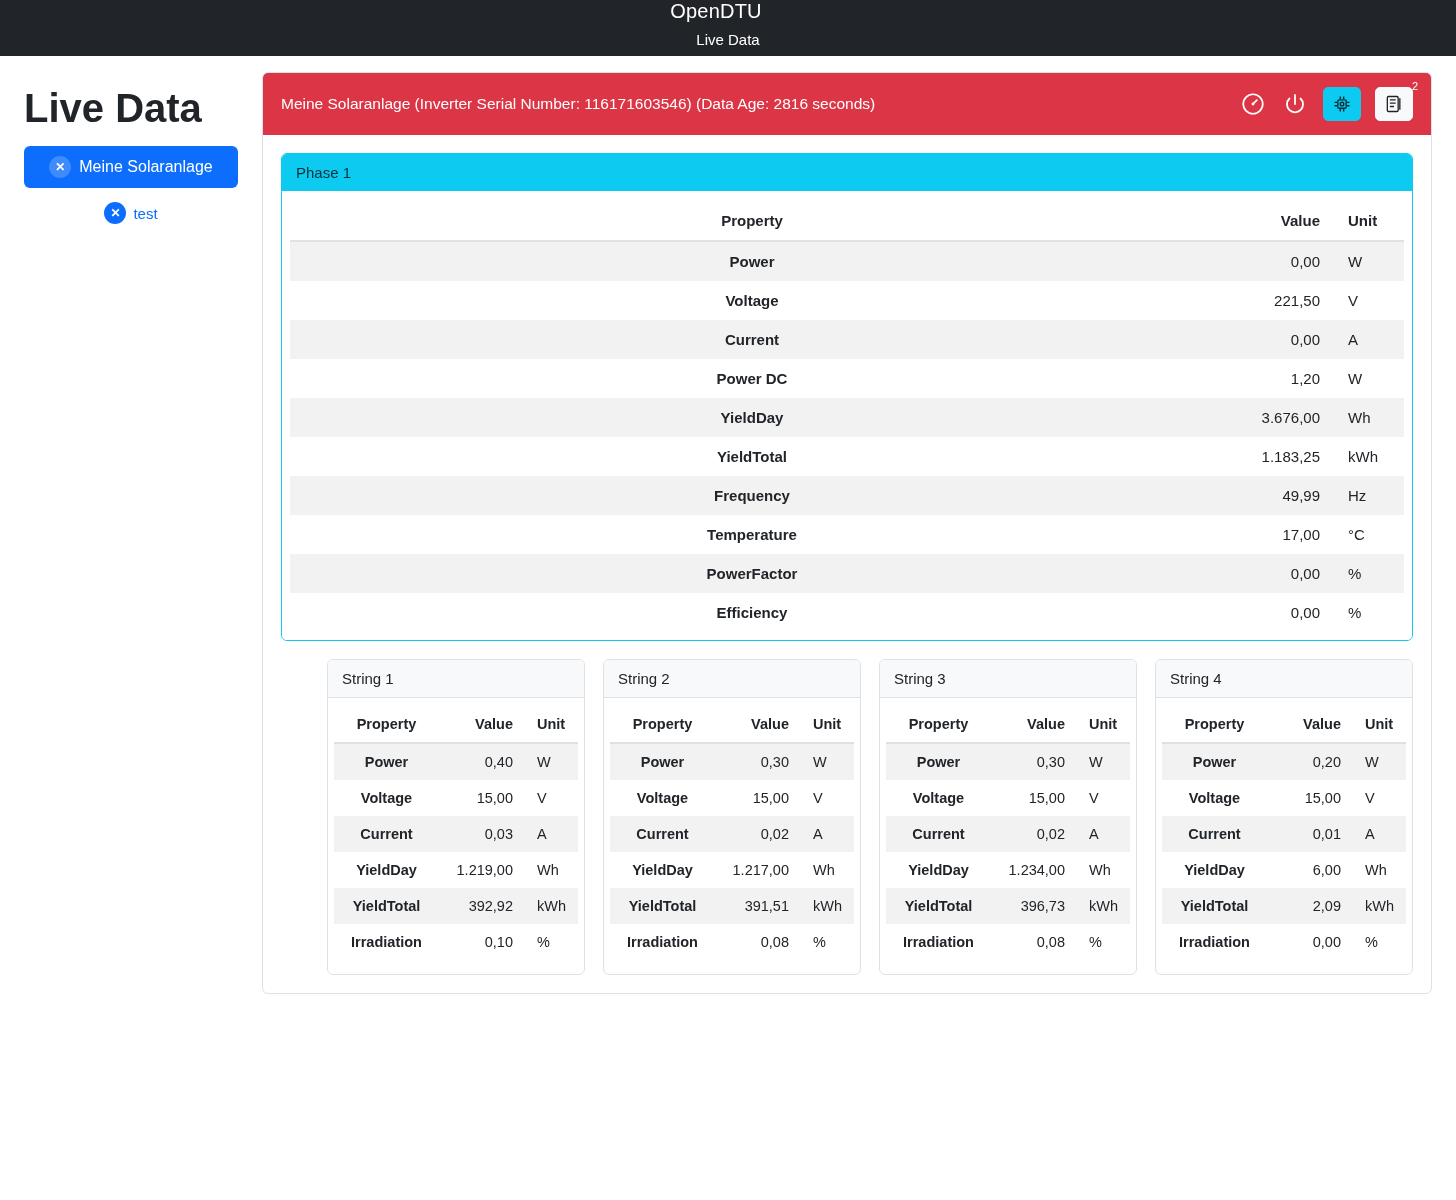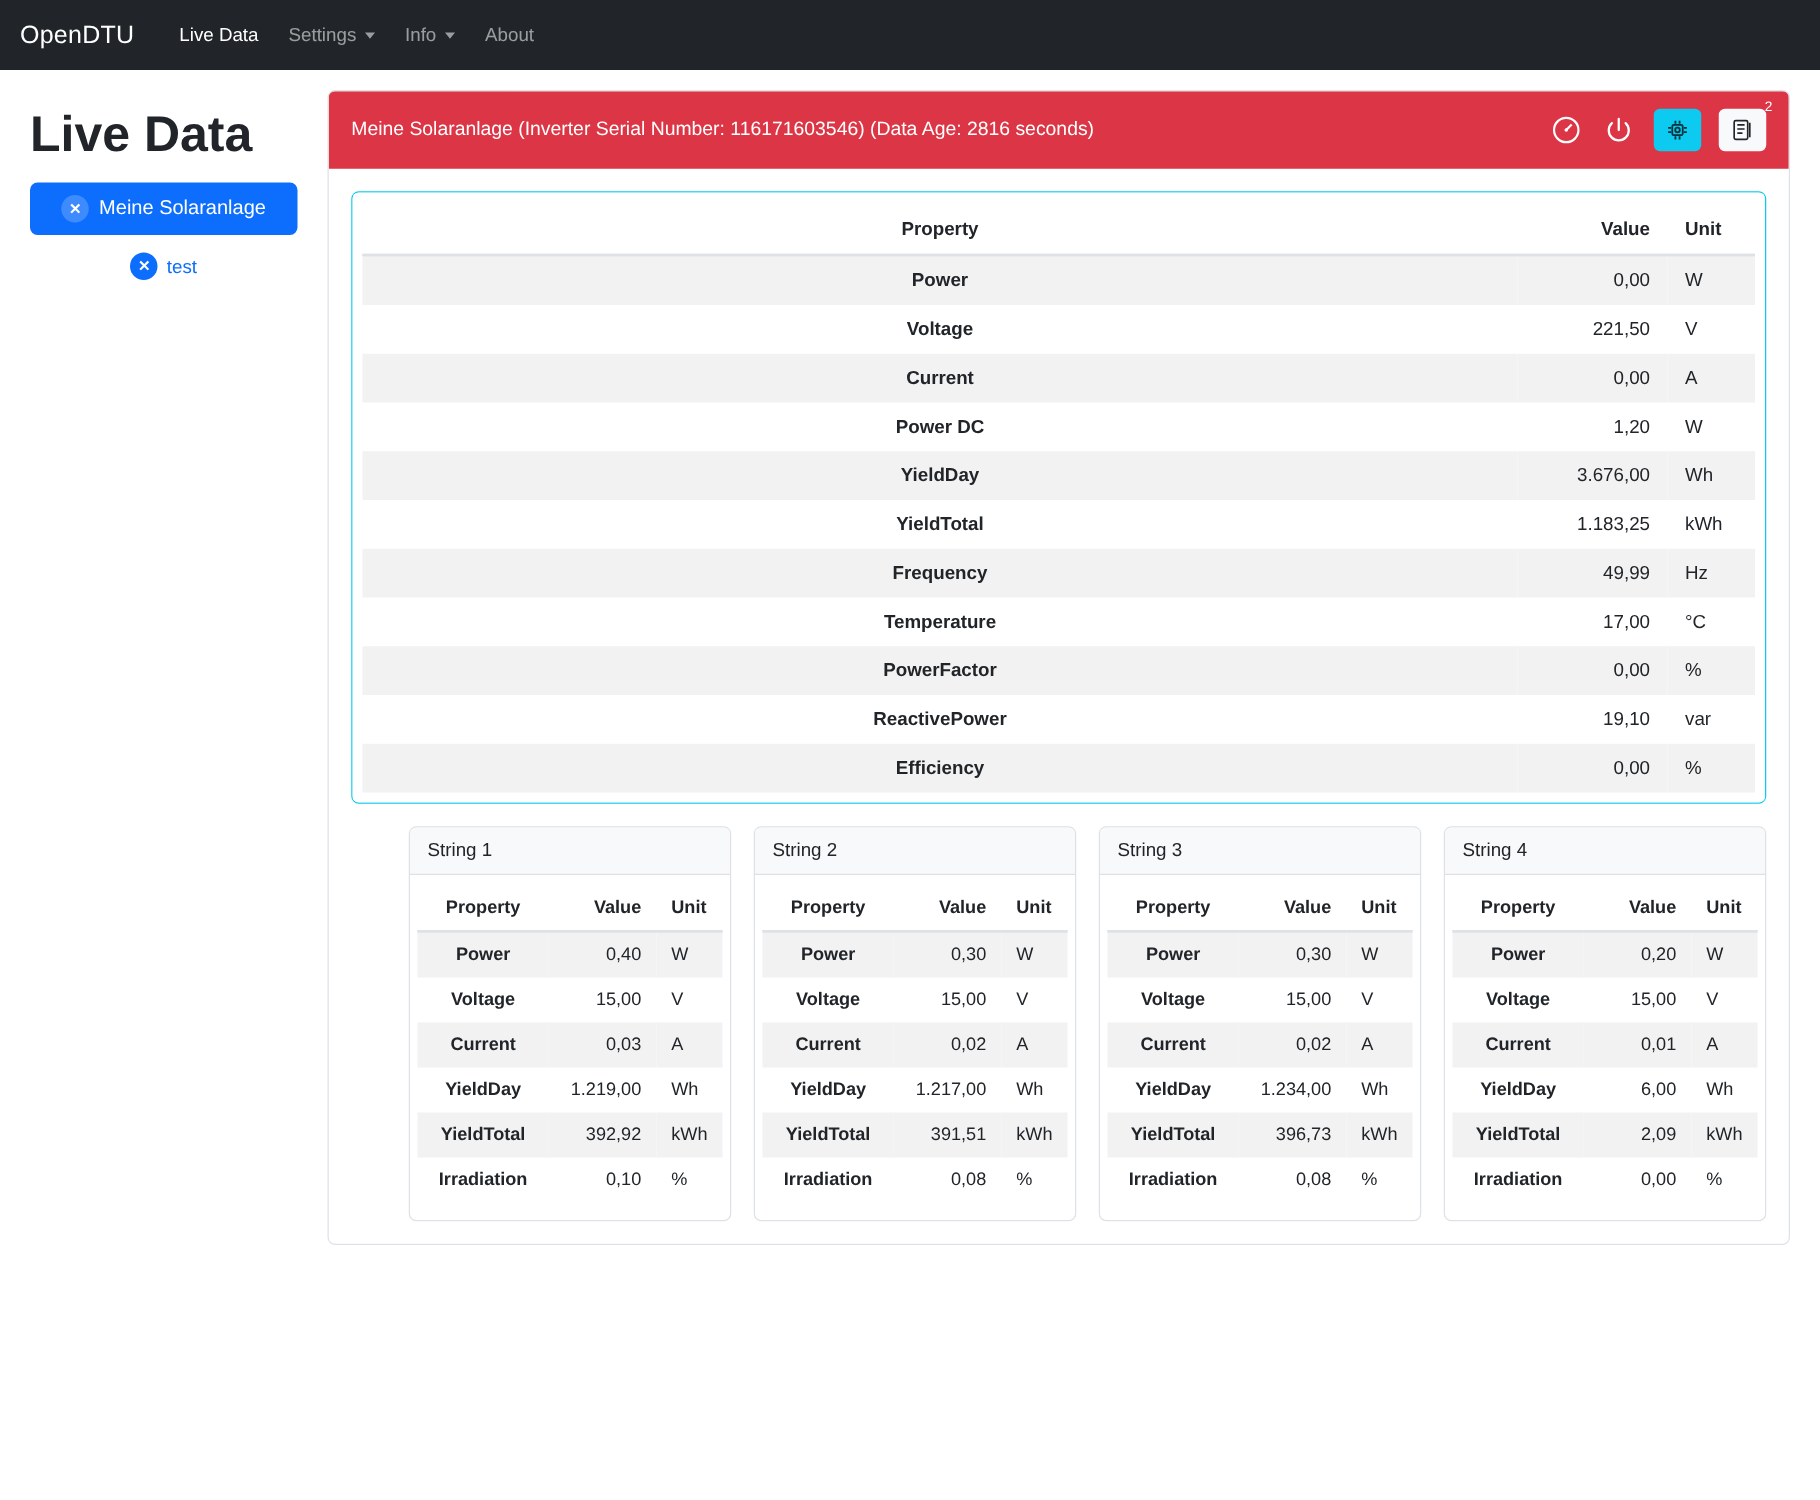--- a/index.html
+++ b/index.html
@@ -13,20 +13,21 @@
   }
 
   
   .navbar {
     height: 56px;
     background: #212529;
     display: flex;
     align-items: center;
     padding: 0 16px;
     gap: 0;
+    flex-direction: column;
   }
   .brand {
     color: #ffffff;
     font-size: 20px;
     margin-right: 24px;
     letter-spacing: .2px;
   }
   .nav-link {
     color: rgba(255,255,255,.55);
     font-size: 15px;
@@ -284,20 +285,21 @@
               <path d="M19 5v14"></path>
             </svg>
             <span class="badge-sup">2</span>
           </div>
         </div>
       </div>
 
       <div class="card-body-pad">
 
         <div class="phase-card">
+          <div class="phase-header">Phase 1</div>
           <div class="phase-inner">
             <table class="tbl">
               <thead>
                 <tr>
                   <th class="col-prop">Property</th>
                   <th class="col-val">Value</th>
                   <th class="col-unit">Unit</th>
                 </tr>
               </thead>
               <tbody>
@@ -338,25 +340,20 @@
                 </tr>
                 <tr>
                   <td class="col-prop">Temperature</td>
                   <td class="col-val">17,00</td>
                   <td class="col-unit">°C</td>
                 </tr>
                 <tr>
                   <td class="col-prop">PowerFactor</td>
                   <td class="col-val">0,00</td>
                   <td class="col-unit">%</td>
-                </tr>
-                <tr>
-                  <td class="col-prop">ReactivePower</td>
-                  <td class="col-val">19,10</td>
-                  <td class="col-unit">var</td>
                 </tr>
                 <tr>
                   <td class="col-prop">Efficiency</td>
                   <td class="col-val">0,00</td>
                   <td class="col-unit">%</td>
                 </tr>
               </tbody>
             </table>
           </div>
         </div>

